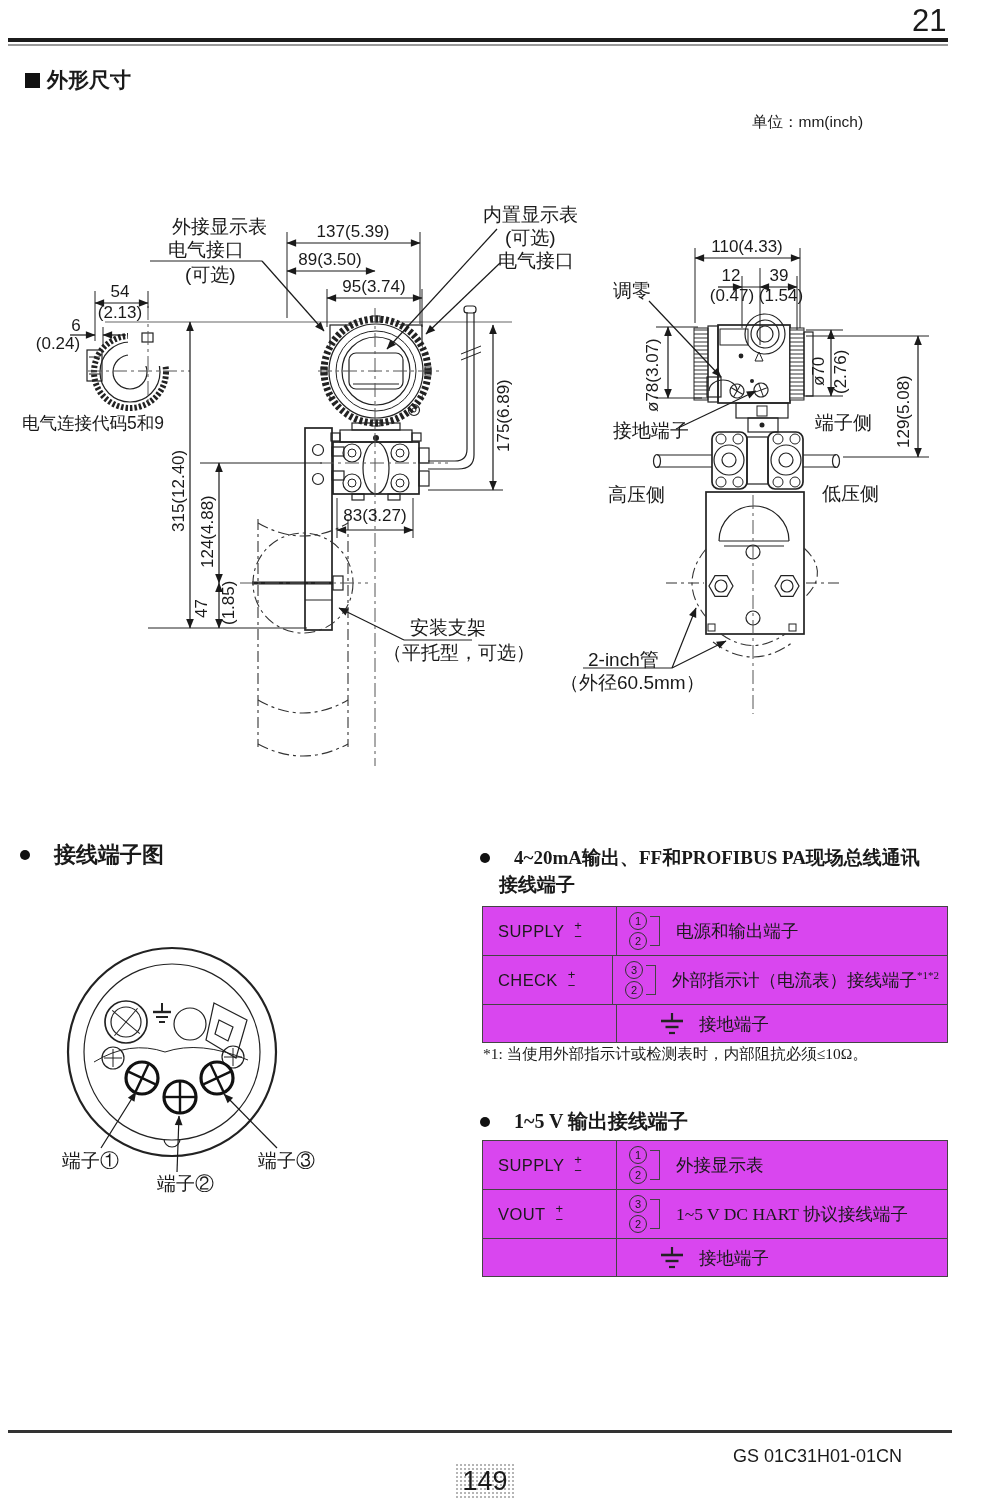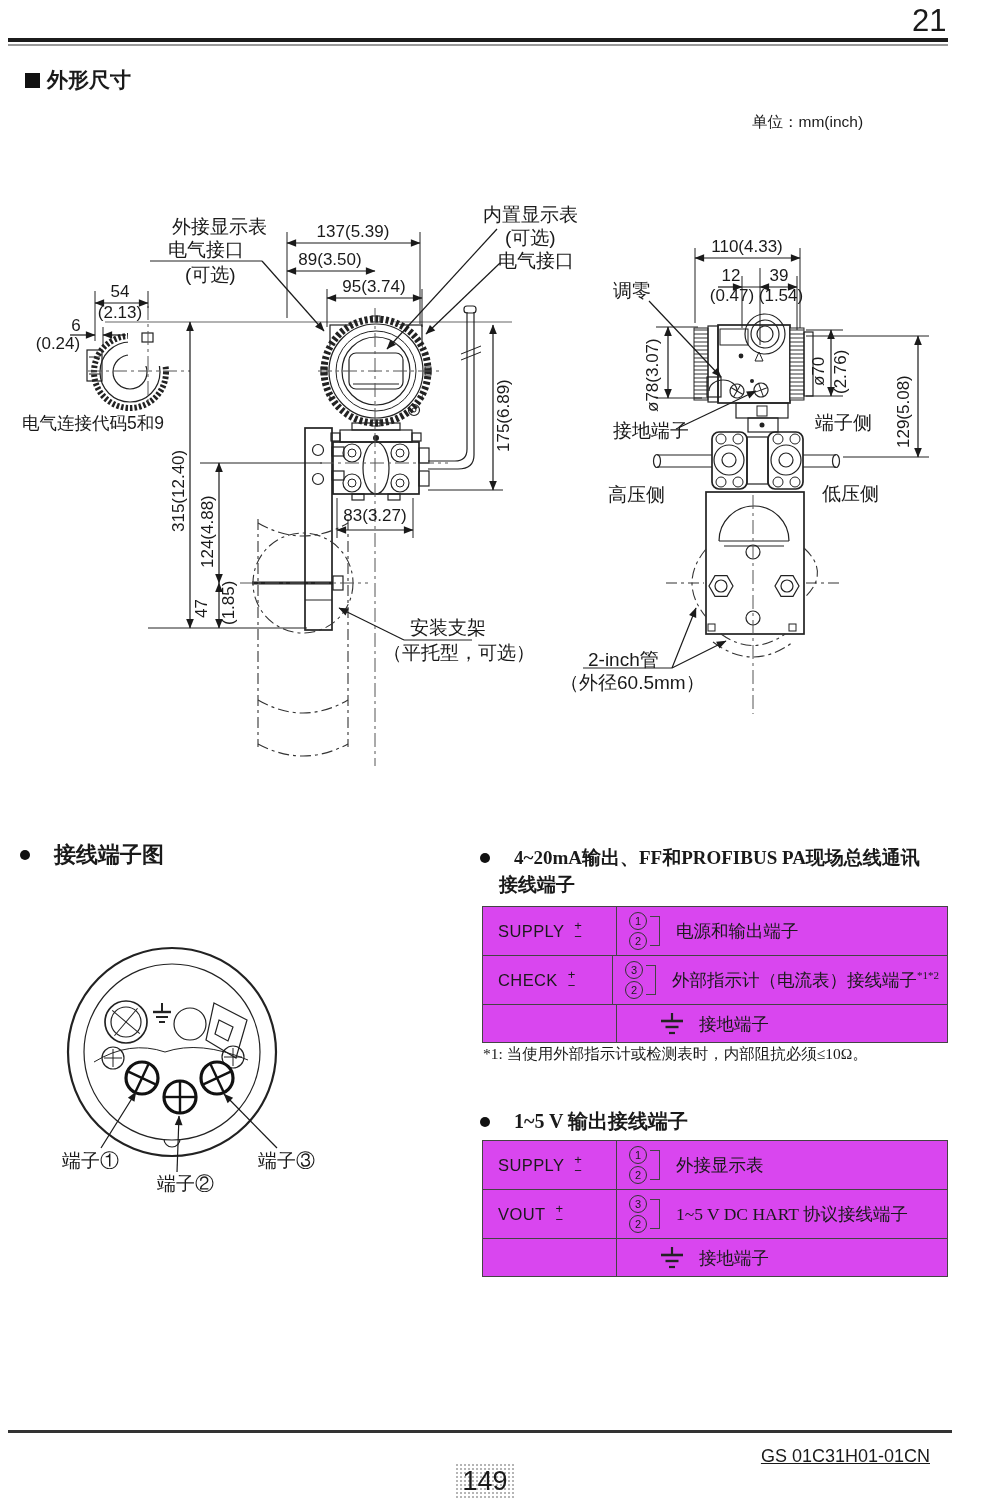--- a/index.html
+++ b/index.html
@@ -502,16 +502,16 @@
             <line x1="12" y1="22" x2="18" y2="22" stroke="#222" stroke-width="2.2"></line>
           </svg>
         </span>
         <span class="wdesc">接地端子</span>
       </div>
     </div>
   </div>
 
 
   <div class="abs rule" style="left:8px;top:1430px;width:944px;height:3px;background:#333;"></div>
-  <div class="abs gsnum" style="left:740px;top:1446px;width:190px;text-decoration:underline;">GS 01C31H01-01CN</div>
+  <div class="abs gsnum" style="left:712px;top:1446px;width:190px;">GS 01C31H01-01CN</div>
   <div class="abs pbox" style="left:455px;top:1463px;">149</div>
 
 </div>
 
 </body></html>

